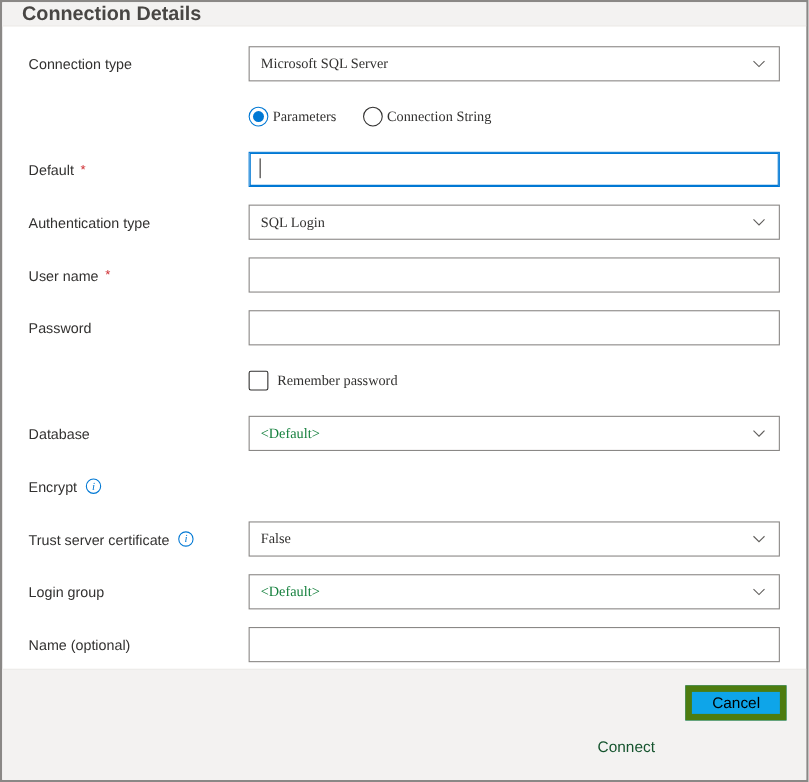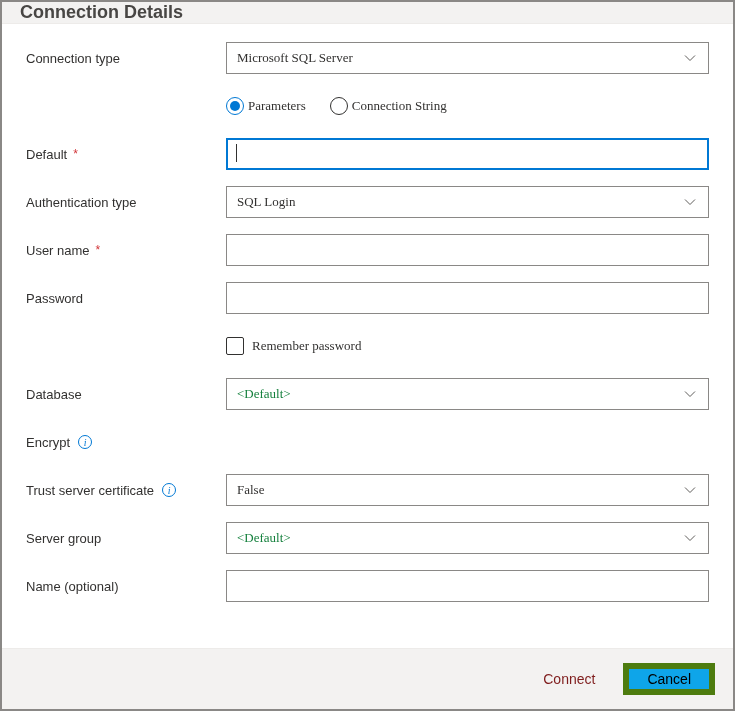--- a/index.html
+++ b/index.html
@@ -133,22 +133,23 @@
       border: 6px solid #4d7c0f;
       background: #0ea5e9;
       font-size: 14px;
       font-family: inherit;
       cursor: pointer;
       padding: 0 18px;
     }
     .btn.disabled {
       border: none;
       background: transparent;
-      color: #7f1d1d;
+      color: #14532d;
       cursor: default;
+      margin-top: 40px;
     }
     input[type="text"], input[type="password"] {
       width: 100%;
       height: 32px;
       border: 1px solid #8a8886;
       background: #fff;
       padding: 0 10px;
       font-size: 13px;
       font-family: inherit;
       outline: none;
@@ -296,21 +297,21 @@
           <svg viewBox="0 0 12 12">
               <path d="M1 3.5 L6 8.5 L11 3.5" stroke="#605e5c" stroke-width="1" fill="none"></path>
             </svg>
         </span>
       </div>
     </div>
   </div>
 
   <div class="row">
     <div class="label-col">
-      <span>Server group</span>
+      <span>Login group</span>
     </div>
     <div class="field-col">
       <div class="select-box">
         <span class="placeholder">&lt;Default&gt;</span>
         <span class="chev">
           <svg viewBox="0 0 12 12">
               <path d="M1 3.5 L6 8.5 L11 3.5" stroke="#605e5c" stroke-width="1" fill="none"></path>
             </svg>
         </span>
       </div>

